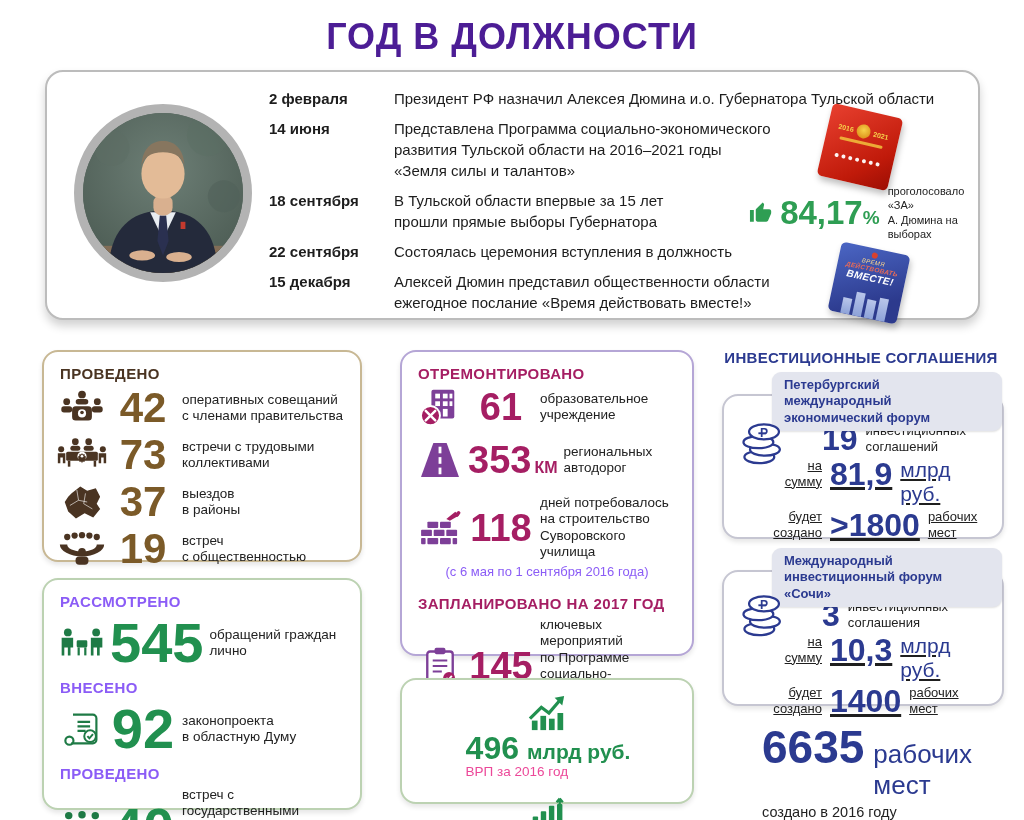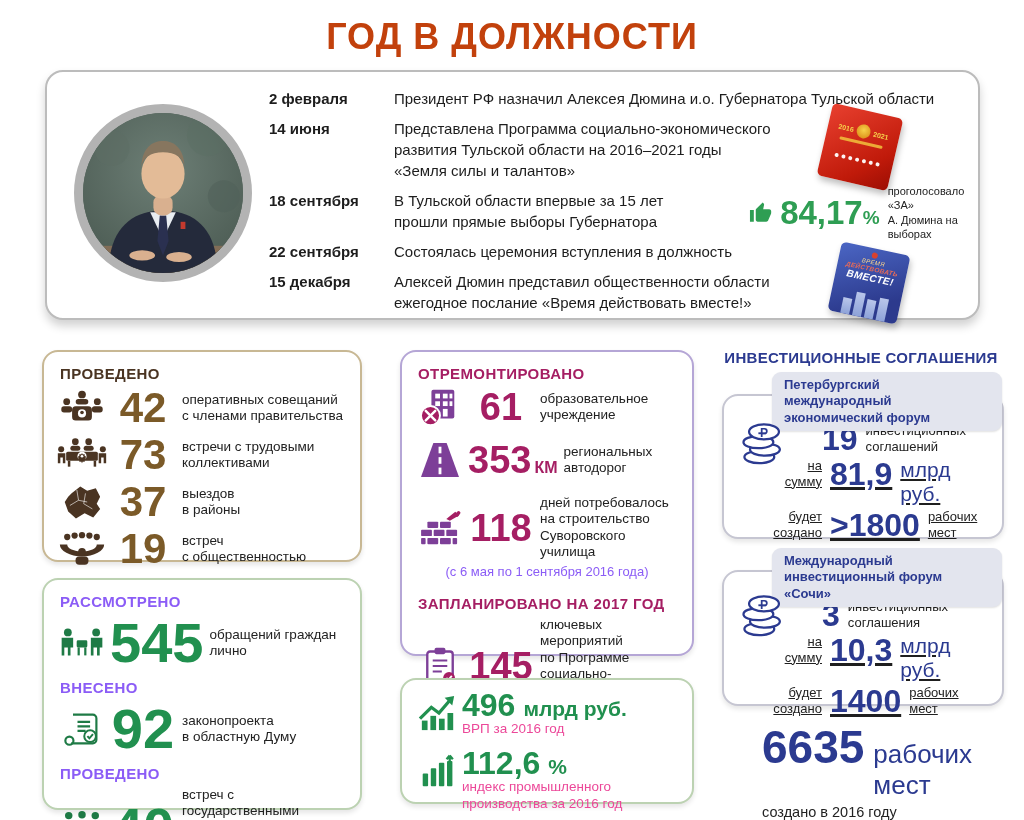--- a/index.html
+++ b/index.html
@@ -1,21 +1,21 @@
 <!DOCTYPE html>
 <html><head>
 <meta charset="utf-8">
 <style>
   html,body { margin:0; padding:0; background:#fff; }
   .page { position:relative; width:1024px; height:820px; background:#fff; overflow:hidden;
           font-family:"Liberation Sans", sans-serif; color:#1f1f1f; }
   .pre { white-space:pre-line; }
 
   .title { position:absolute; top:16px; left:0; width:100%; text-align:center;
-           font-size:36px; font-weight:800; letter-spacing:1px; color:#c2410c; }
+           font-size:36px; font-weight:800; letter-spacing:1px; color:#4c1d95; }
 
   
   .tcard { position:absolute; left:45px; top:70px; width:931px; height:246px; background:#fff;
            border:2px solid #bcbcbc; border-radius:18px; box-shadow:0 6px 10px rgba(0,0,0,.18); }
   .photo { position:absolute; left:27px; top:32px; width:160px; height:160px; border-radius:50%;
            border:9px solid #b3b3b3; overflow:hidden; background:#55655c; }
   .photo svg { display:block; width:100%; height:100%; }
 
   .events { position:absolute; left:222px; top:16px; width:700px; }
   .event { display:flex; margin-bottom:9px; }
@@ -64,21 +64,21 @@
   .srow { display:flex; align-items:center; margin:5px 8px 0 10px; }
   .srow .ic { width:56px; flex:none; display:flex; justify-content:center; }
   .srow .num { font-weight:800; min-width:66px; text-align:center; flex:none; line-height:1; }
   .srow .lbl { font-size:13.5px; color:#222; line-height:1.22; margin-left:6px; }
   .box-a .num { color:#7b5a28; font-size:42px; }
   .box-b .num { color:#21904f; font-size:56px; }
   .box-c .num { color:#a51e63; font-size:38px; }
   .kmu { font-size:16px; font-weight:700; color:#a51e63; margin-left:3px; }
   .note { text-align:center; font-size:13px; color:#8b5cf6; margin-top:3px; }
 
-  .drow { display:flex; align-items:flex-start; margin:9px 10px 0 12px; }
+  .drow { display:flex; align-items:center; margin:9px 10px 0 12px;flex-direction:column; }
   .drow .ic { width:48px; flex:none; display:flex; justify-content:center; margin-top:5px; }
   .dnum-line { display:flex; align-items:baseline; gap:8px; }
   .dnum { font-size:32px; font-weight:800; color:#21904f; line-height:1; }
   .dunit { font-size:21px; font-weight:600; color:#21904f; }
   .dlbl { font-size:13.5px; color:#ec4899; line-height:1.25; }
 
   
   .inv-header { position:absolute; left:722px; top:349px; width:278px; text-align:center;
                 color:#2b3a90; font-weight:800; font-size:15px; letter-spacing:.3px; }
   .forum-tab { position:absolute; left:48px; top:-24px; background:#e3e5ee; border-radius:9px;

